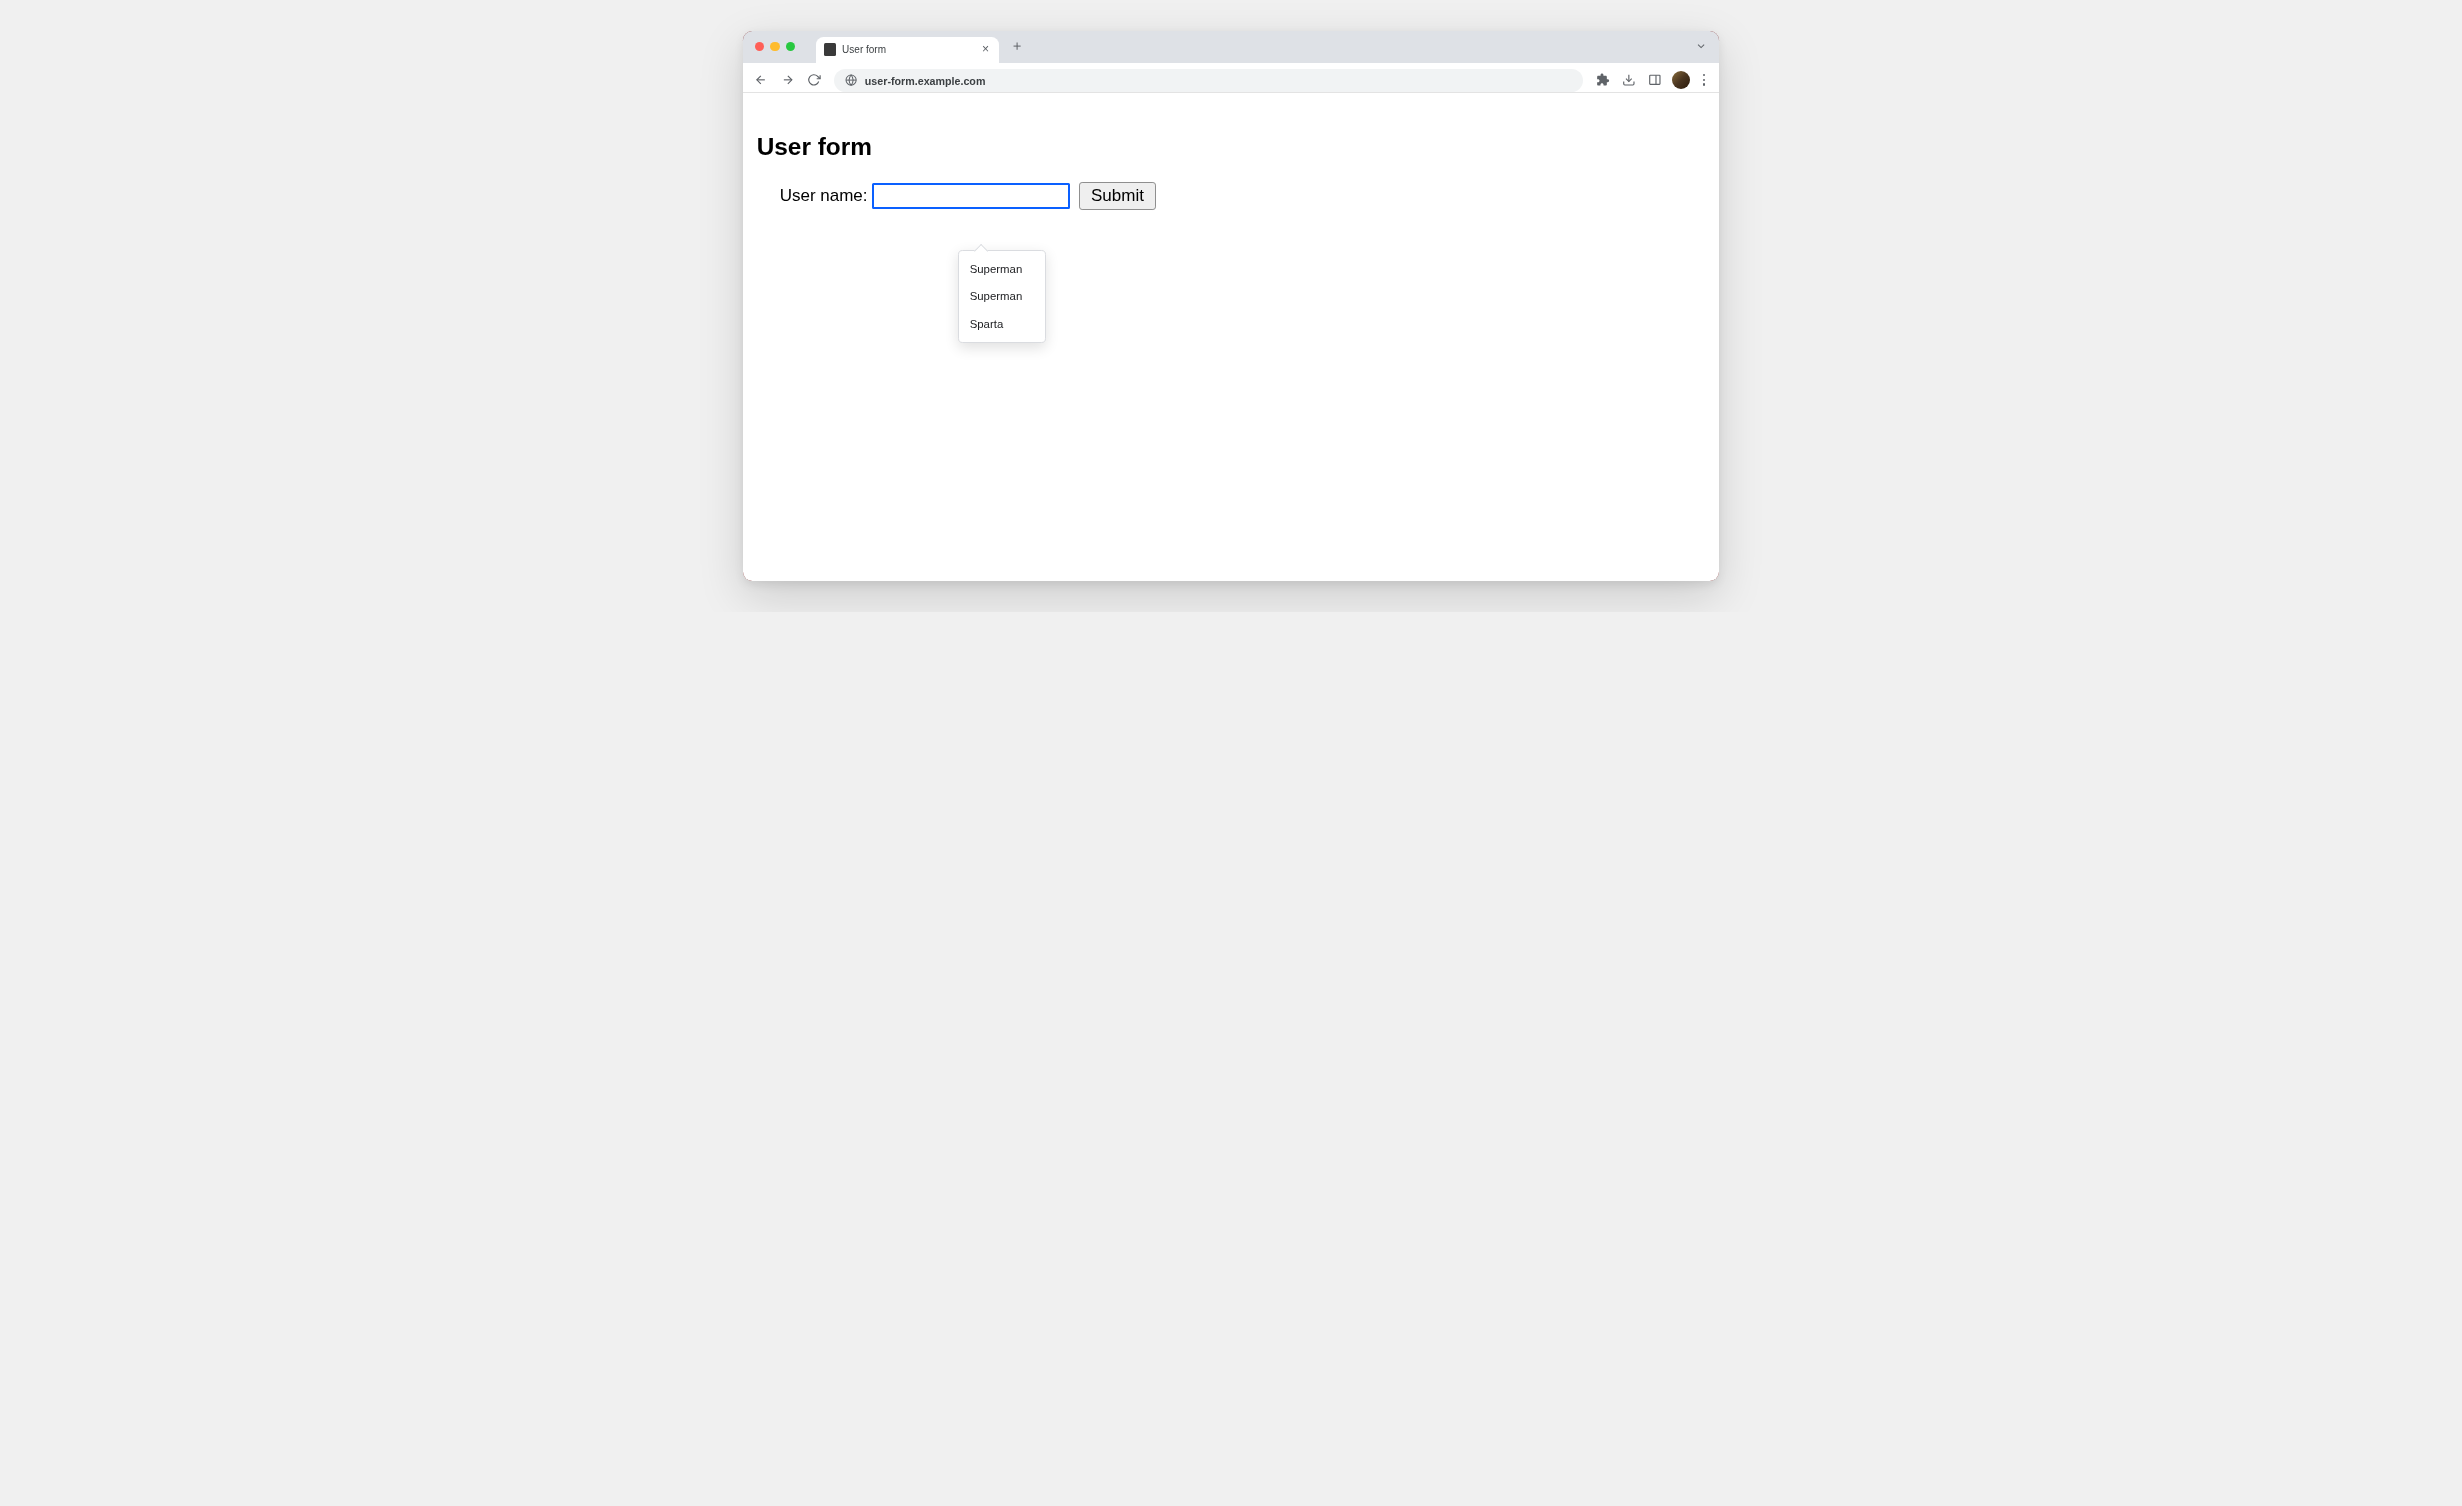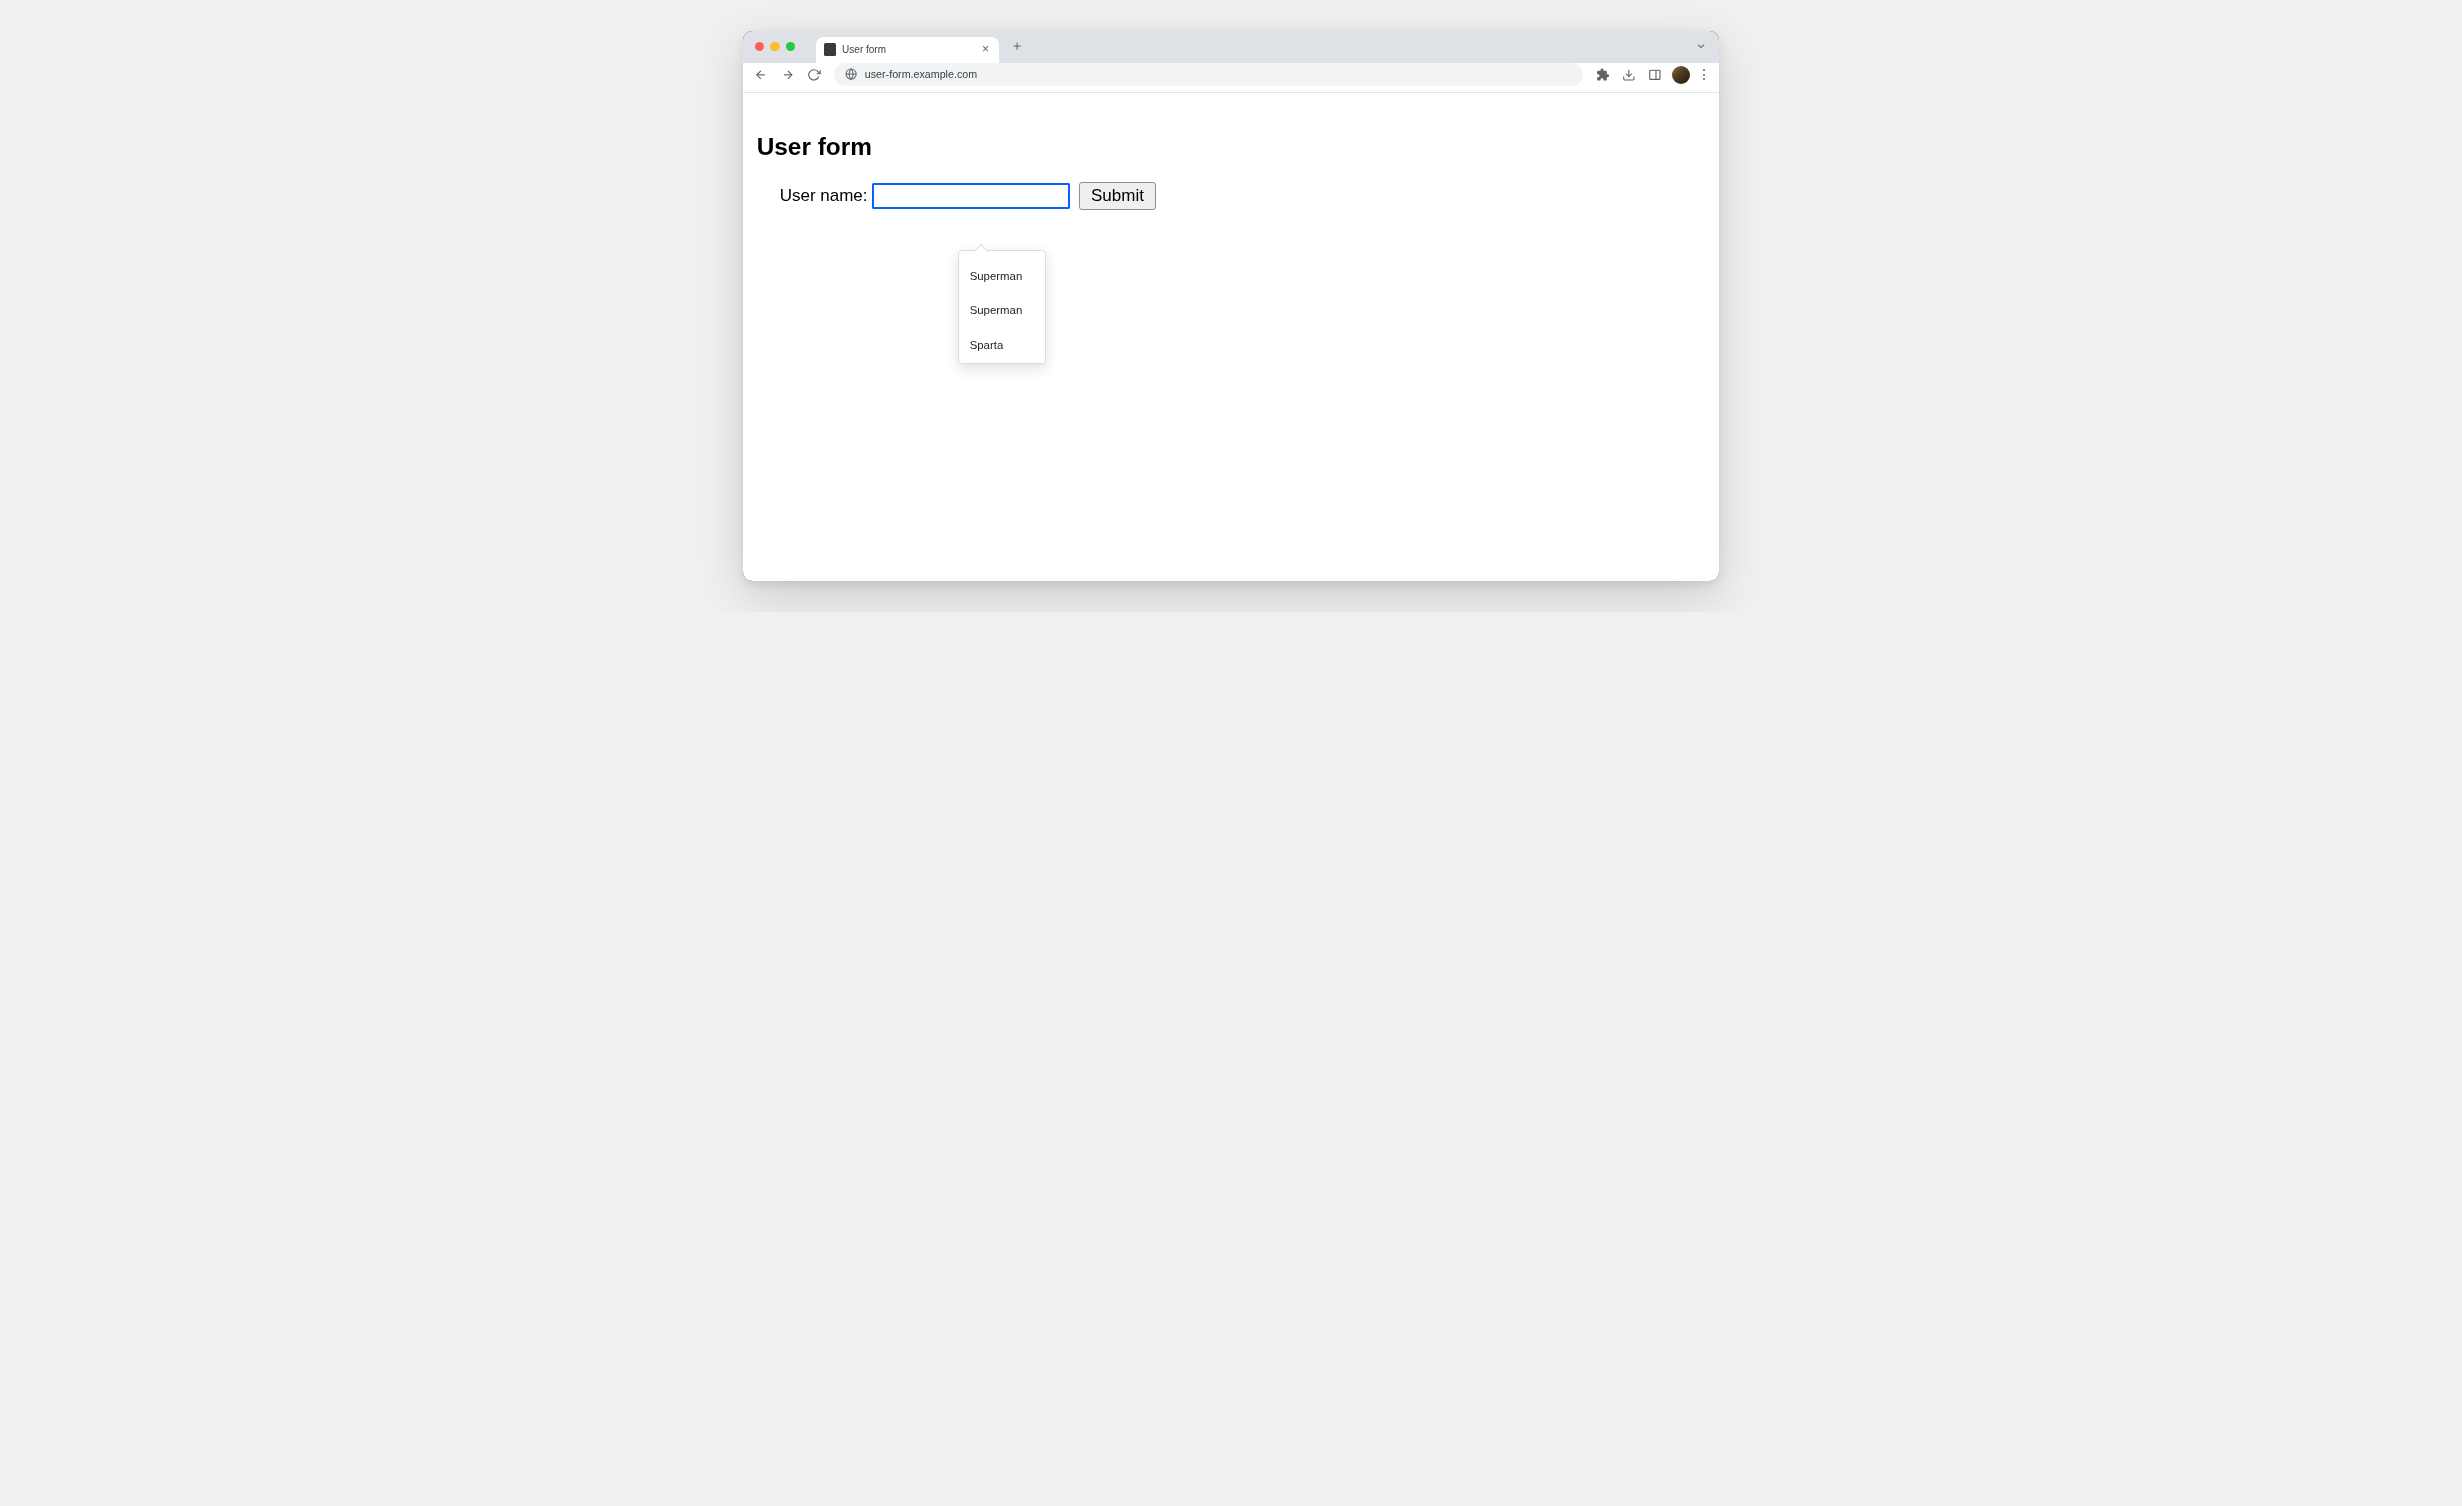--- a/index.html
+++ b/index.html
@@ -102,26 +102,27 @@
       width: 21.4px;
       height: 21.4px;
       display: flex;
       align-items: center;
       justify-content: center;
       color: #5f6368;
       cursor: pointer;
     }
     .toolbar {
       display: flex;
-      align-items: flex-start;
+      align-items: flex-end;
       background: #fff;
       height: 30.5px;
       padding: 0 6.1px;
       gap: 2px;
       border-bottom: 0.8px solid #e3e3e3;
+      font-weight: bold;
     }
     .nav-btn {
       width: 24.4px;
       height: 24.4px;
       display: flex;
       align-items: center;
       justify-content: center;
       border-radius: 50%;
       color: #5f6368;
       cursor: pointer;
@@ -256,21 +257,20 @@
       background: #fff;
       border-left: 0.8px solid #dadce0;
       border-top: 0.8px solid #dadce0;
       transform: rotate(45deg);
     }
     .ac-item {
       padding: 7.6px 10.7px;
       font-size: 11.4px;
       color: #202124;
       cursor: pointer;
-      margin-top: 7px;
     }
   </style>
 </head>
 <body>
 
 <div class="browser-window">
 
   <div class="browser-chrome">
     <div class="tab-strip">
       <div class="traffic-lights">

